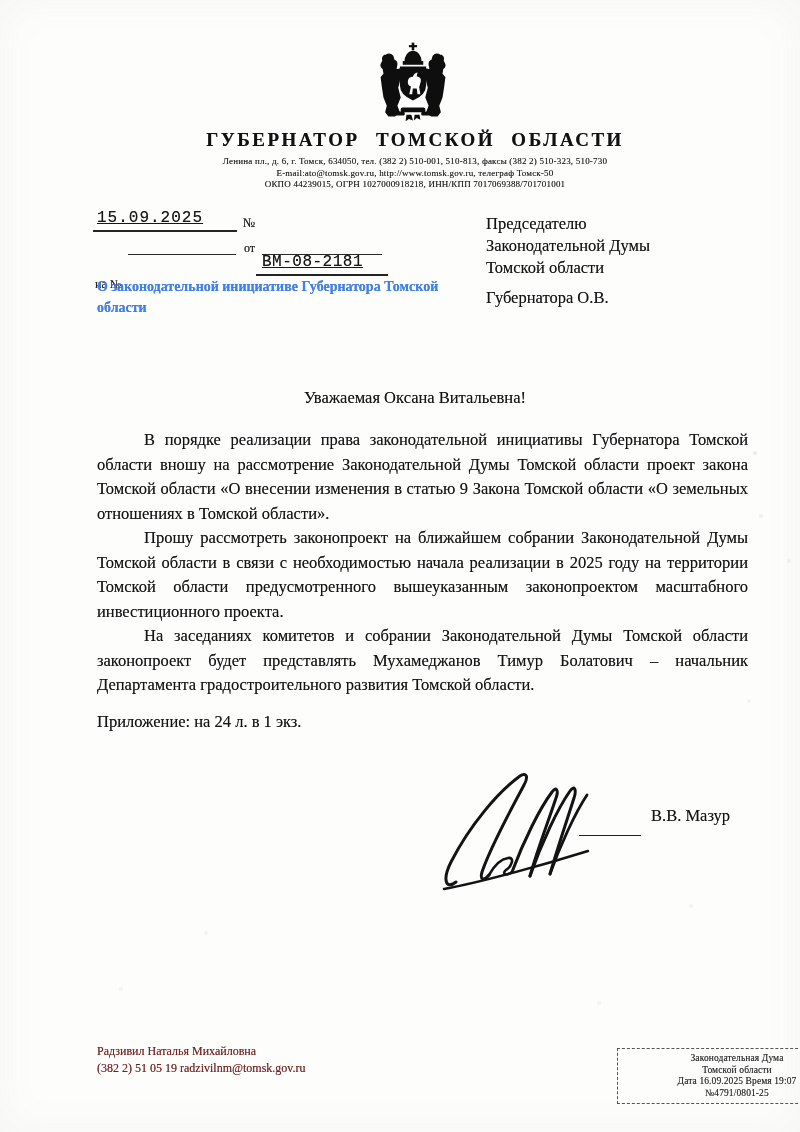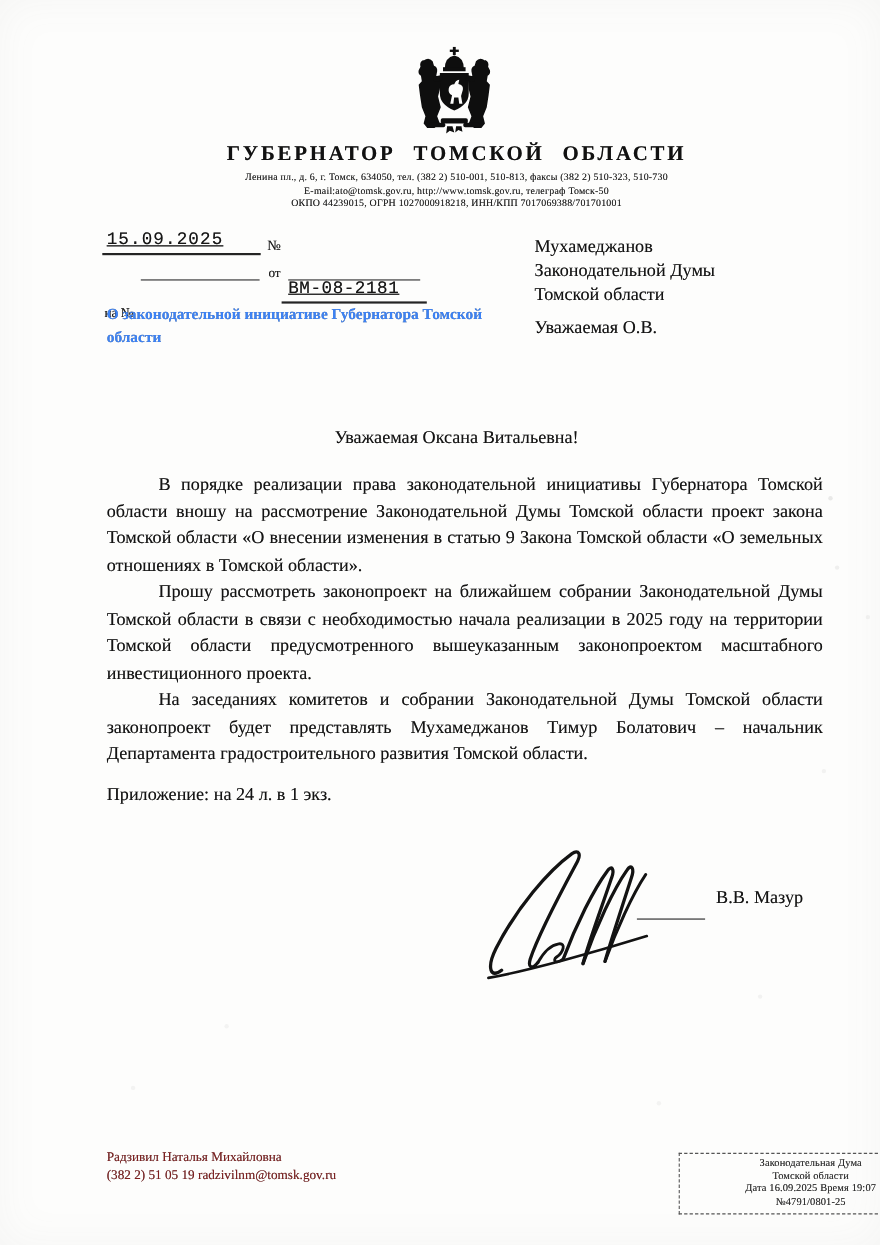--- a/index.html
+++ b/index.html
@@ -128,24 +128,24 @@
   <div class="abs ref-no-label">№</div>
   <div class="abs ref-number mono">ВМ-08-2181</div>
   <div class="abs ref-na-label">на №</div>
   <div class="abs ref-blank1"></div>
   <div class="abs ref-ot-label">от</div>
   <div class="abs ref-blank2"></div>
 
   <div class="abs subject">О законодательной инициативе Губернатора Томской области</div>
 
   <div class="abs addressee">
-    <div>Мухамеджанов</div>
+    <div>Председателю</div>
     <div>Законодательной Думы</div>
     <div>Томской области</div>
-    <div class="addressee-name">Уважаемая О.В.</div>
+    <div class="addressee-name">Губернатора О.В.</div>
   </div>
 
   <div class="abs salutation">Уважаемая Оксана Витальевна!</div>
   <div class="abs body-text">
     <p>В порядке реализации права законодательной инициативы Губернатора Томской области вношу на рассмотрение Законодательной Думы Томской области проект закона Томской области «О внесении изменения в статью 9 Закона Томской области «О земельных отношениях в Томской области».</p>
     <p>Прошу рассмотреть законопроект на ближайшем собрании Законодательной Думы Томской области в связи с необходимостью начала реализации в 2025 году на территории Томской области предусмотренного вышеуказанным законопроектом масштабного инвестиционного проекта.</p>
     <p>На заседаниях комитетов и собрании Законодательной Думы Томской области законопроект будет представлять Мухамеджанов Тимур Болатович – начальник Департамента градостроительного развития Томской области.</p>
   </div>
   <div class="abs attachment">Приложение: на 24 л. в 1 экз.</div>
 

